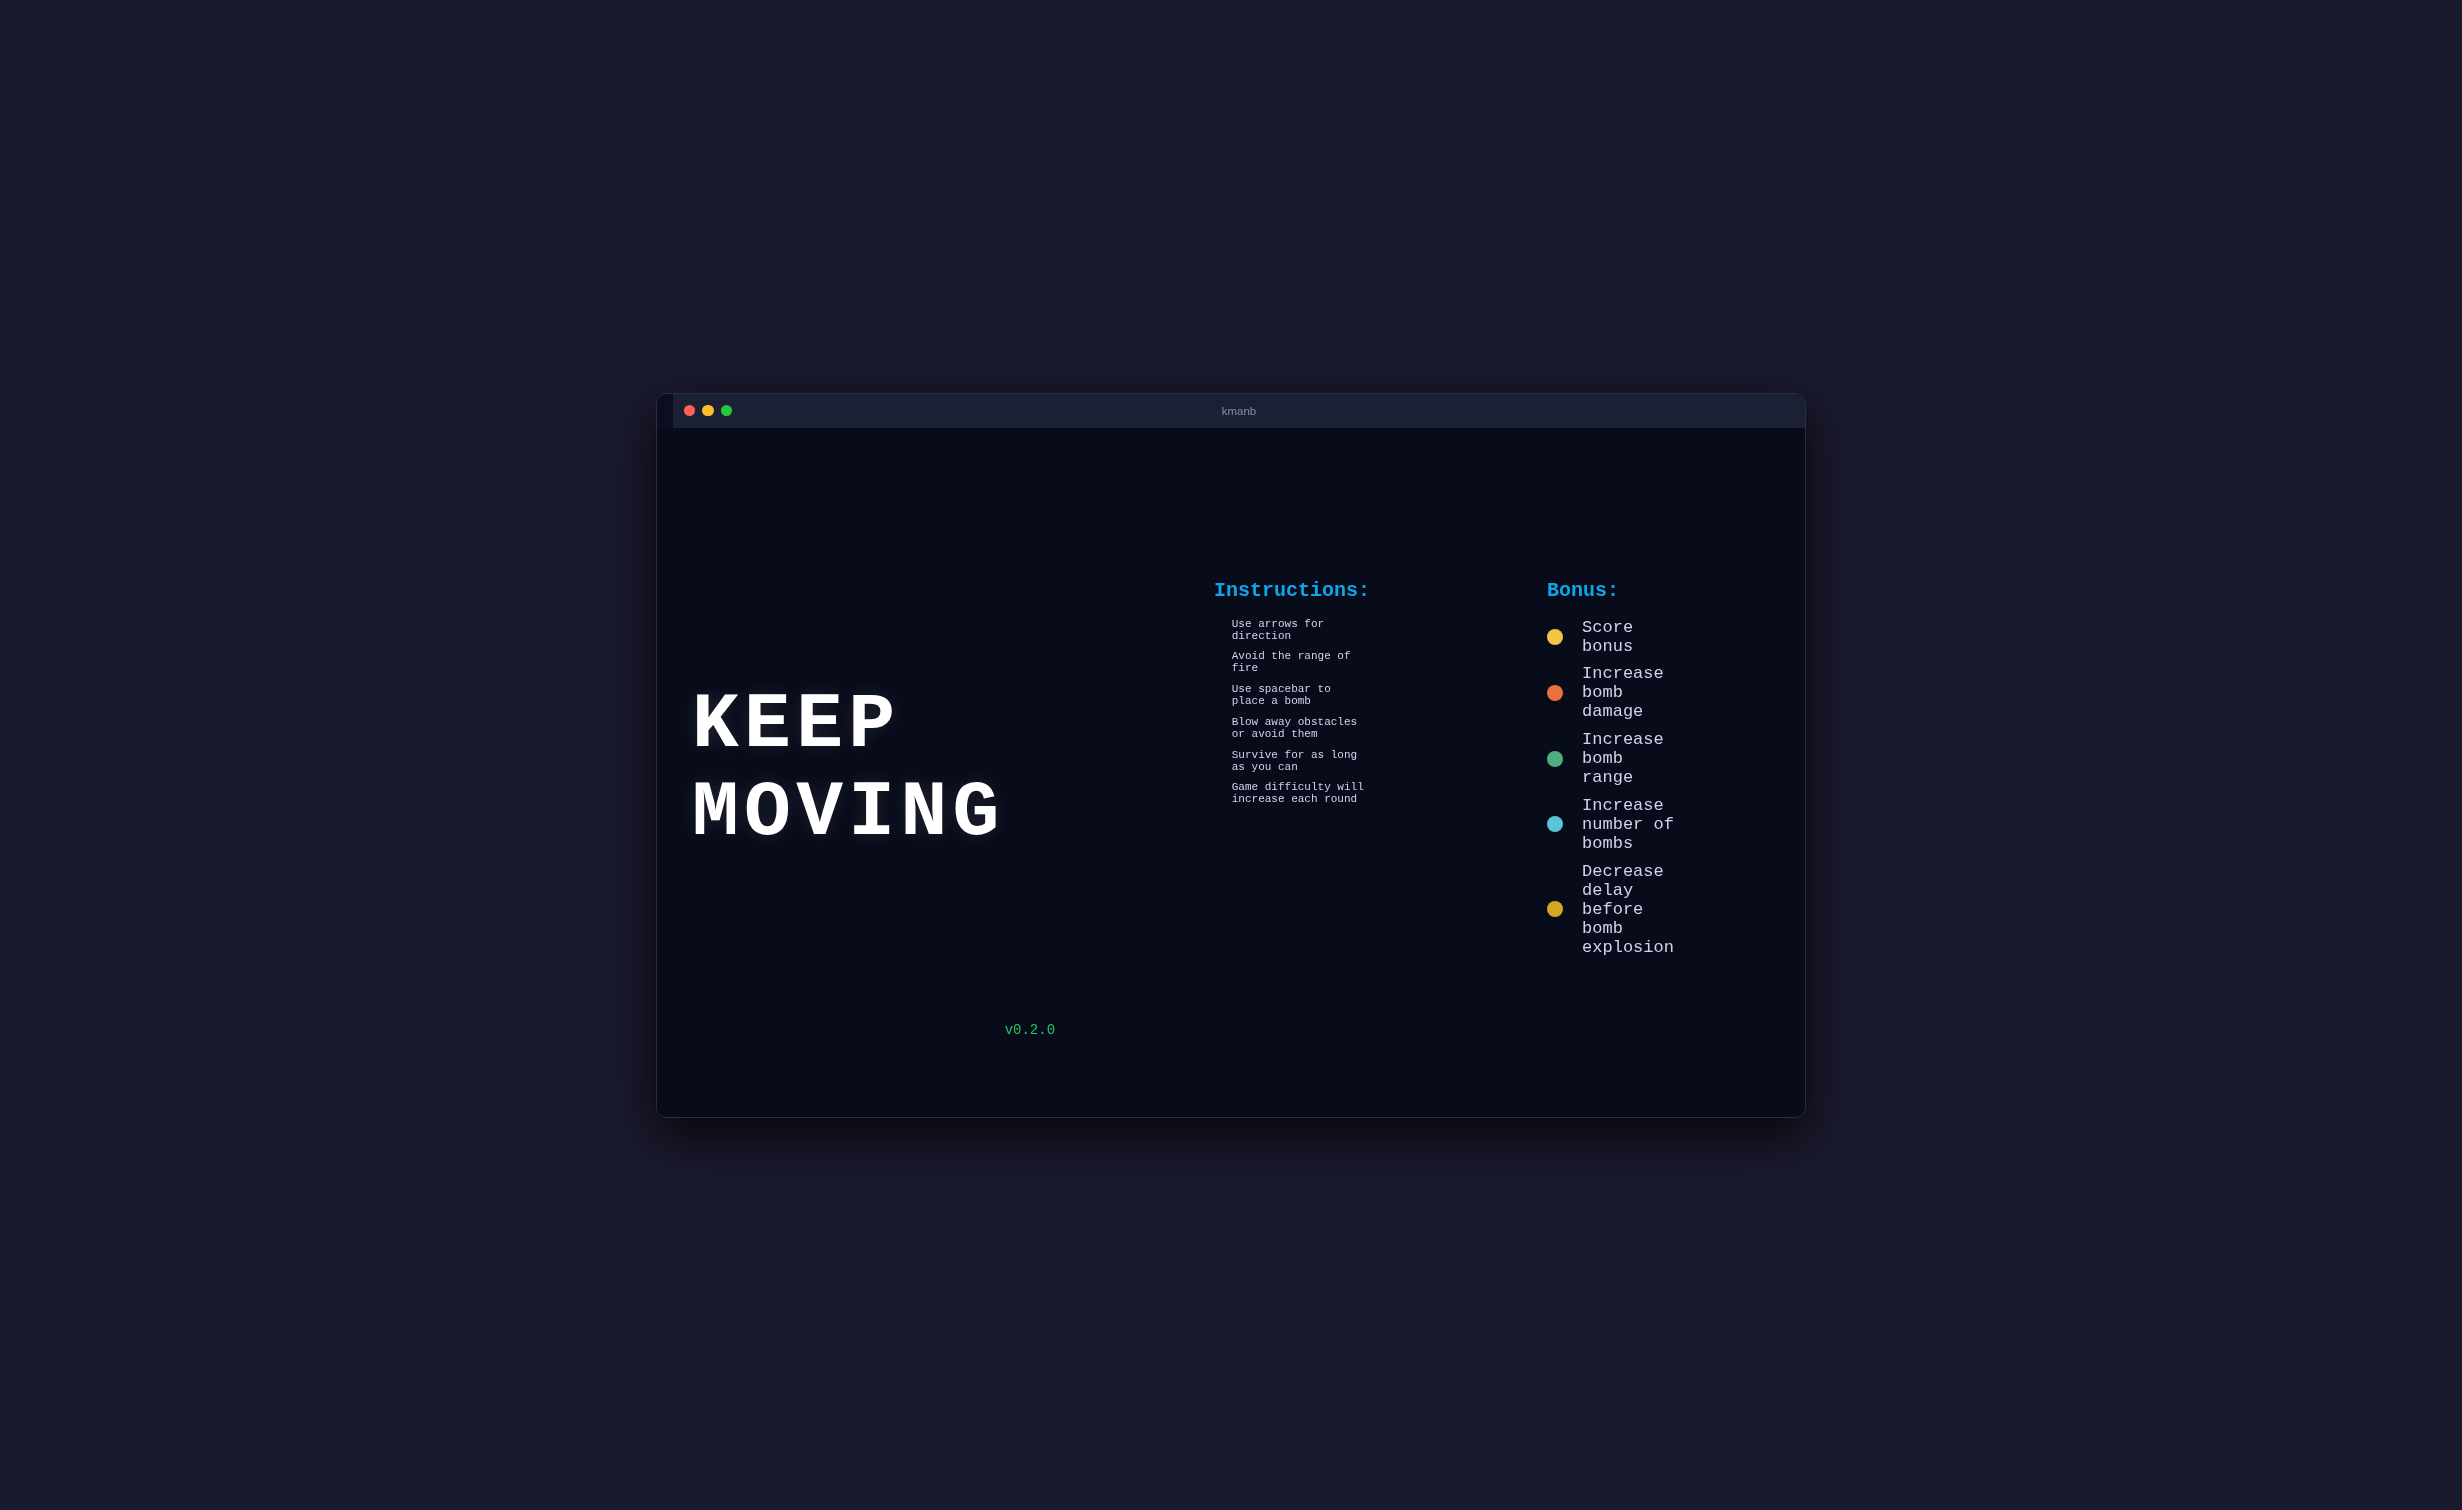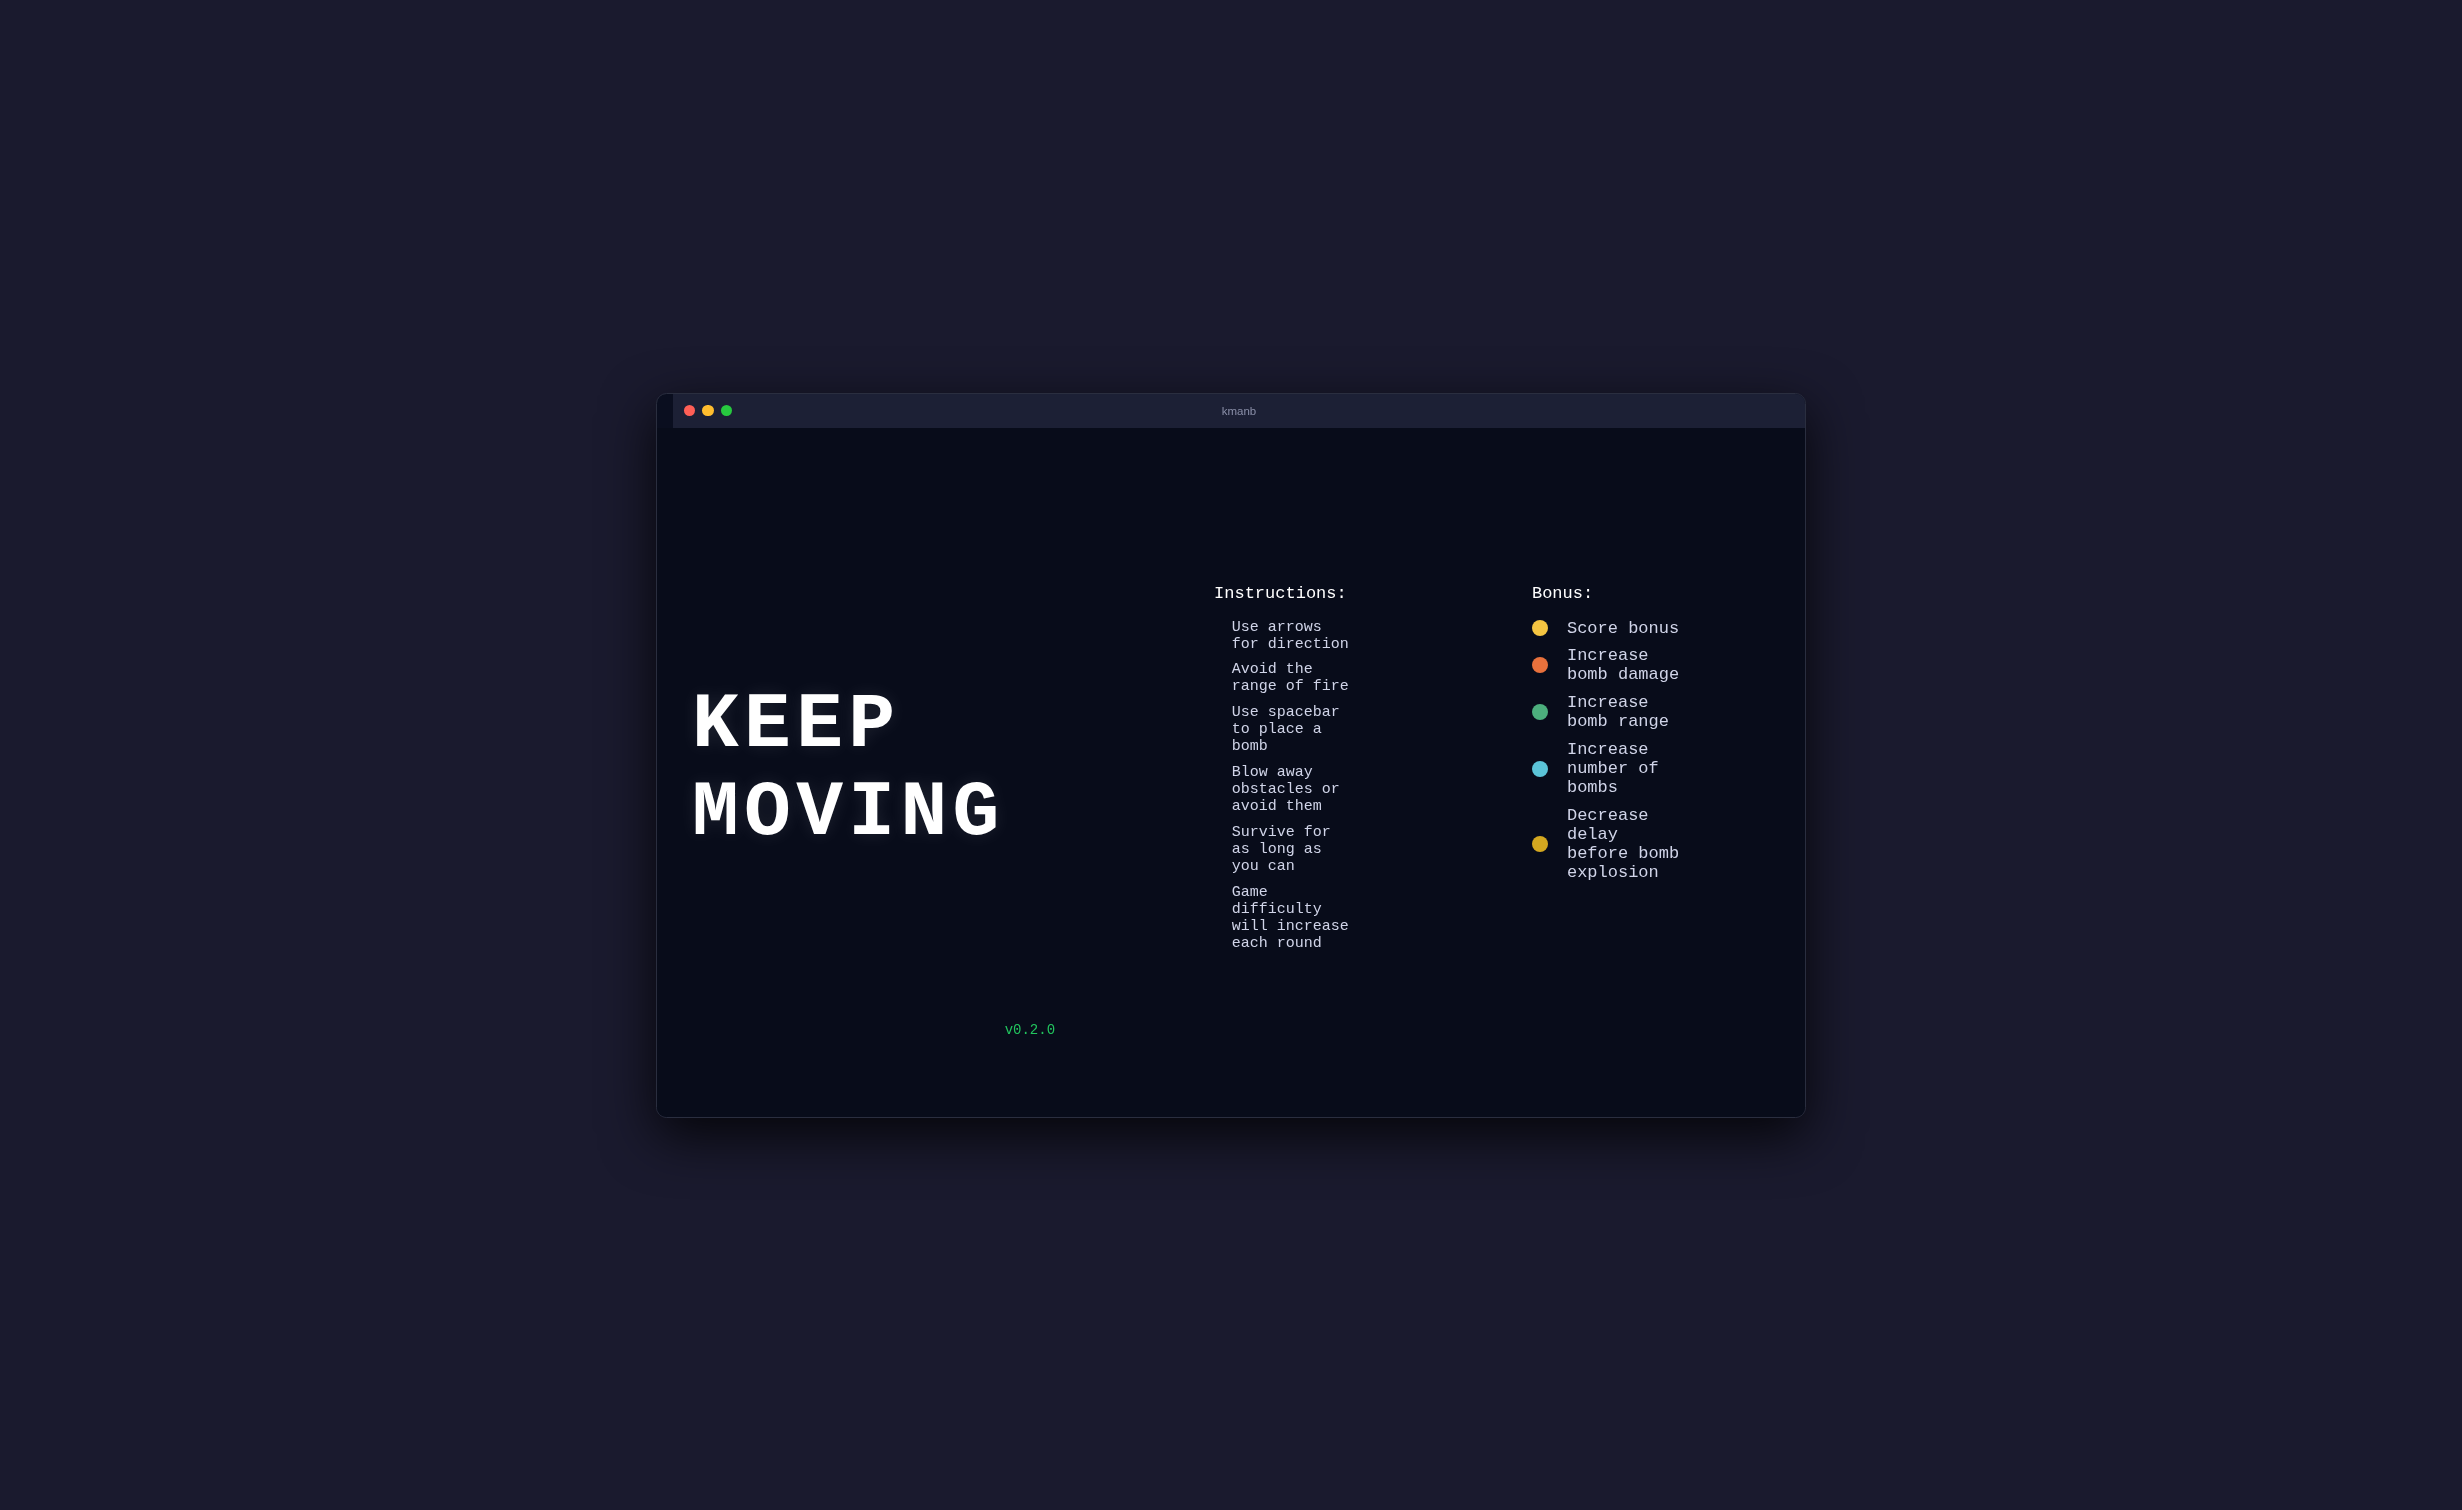--- a/index.html
+++ b/index.html
@@ -110,29 +110,29 @@
       padding: 0 88px;
       justify-content: flex-start;
     }
 
     .instructions-col, .bonus-col {
       display: flex;
       flex-direction: column;
     }
 
     .section-title {
-      font-size: 17px;
-      font-weight: normal;
-      color: #ffffff;
+      font-size: 20px;
+      font-weight: bold;
+      color: #0ea5e9;
       font-family: 'Courier New', Courier, monospace;
       margin-bottom: 16px;
     }
 
     .instruction-item {
-      font-size: 15px;
+      font-size: 11px;
       color: #d0d4e8;
       font-family: 'Courier New', Courier, monospace;
       margin-bottom: 8.8px;
       padding-left: 17.7px;
     }
 
     .bonus-item {
       display: flex;
       align-items: center;
       gap: 19px;

